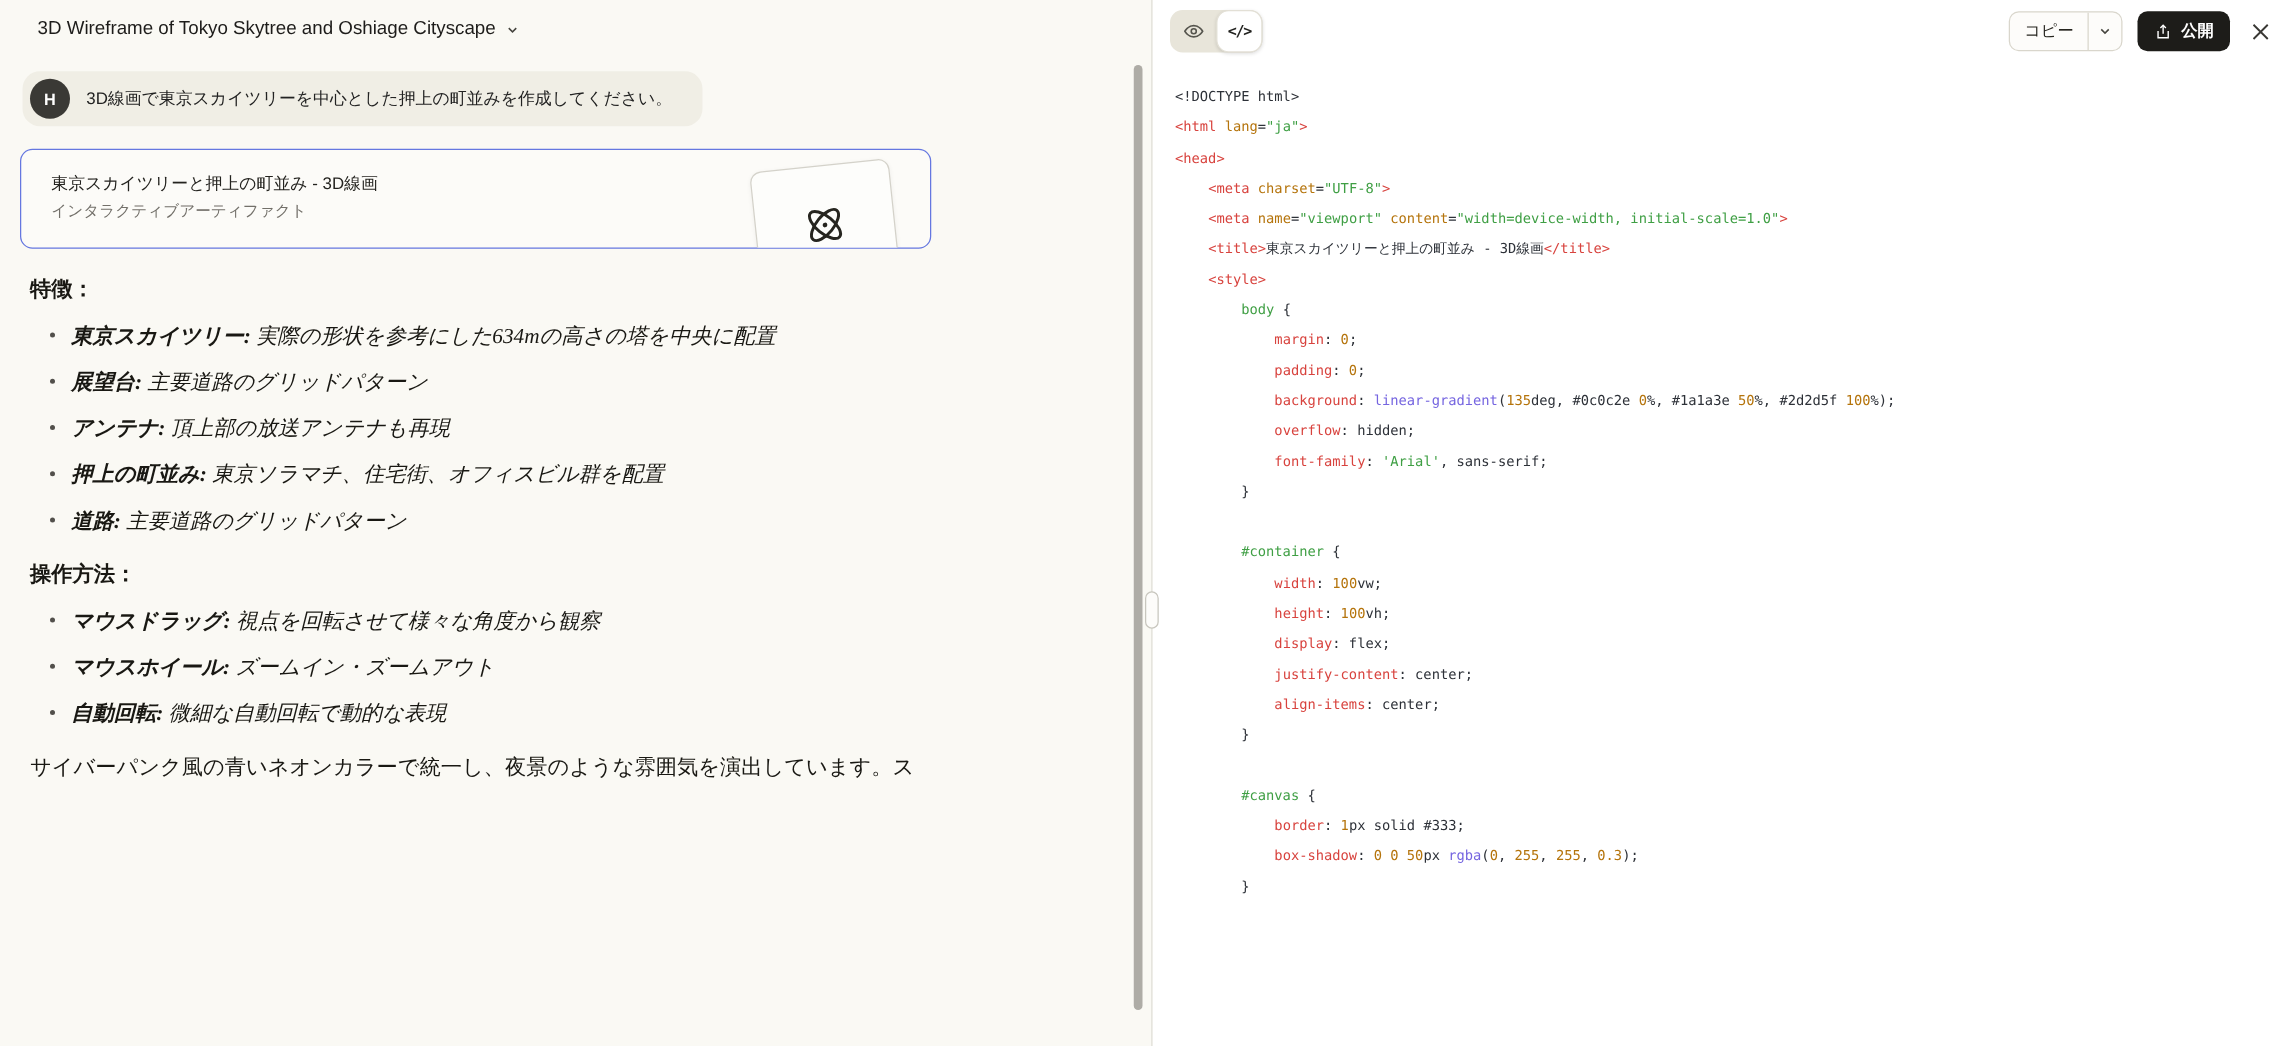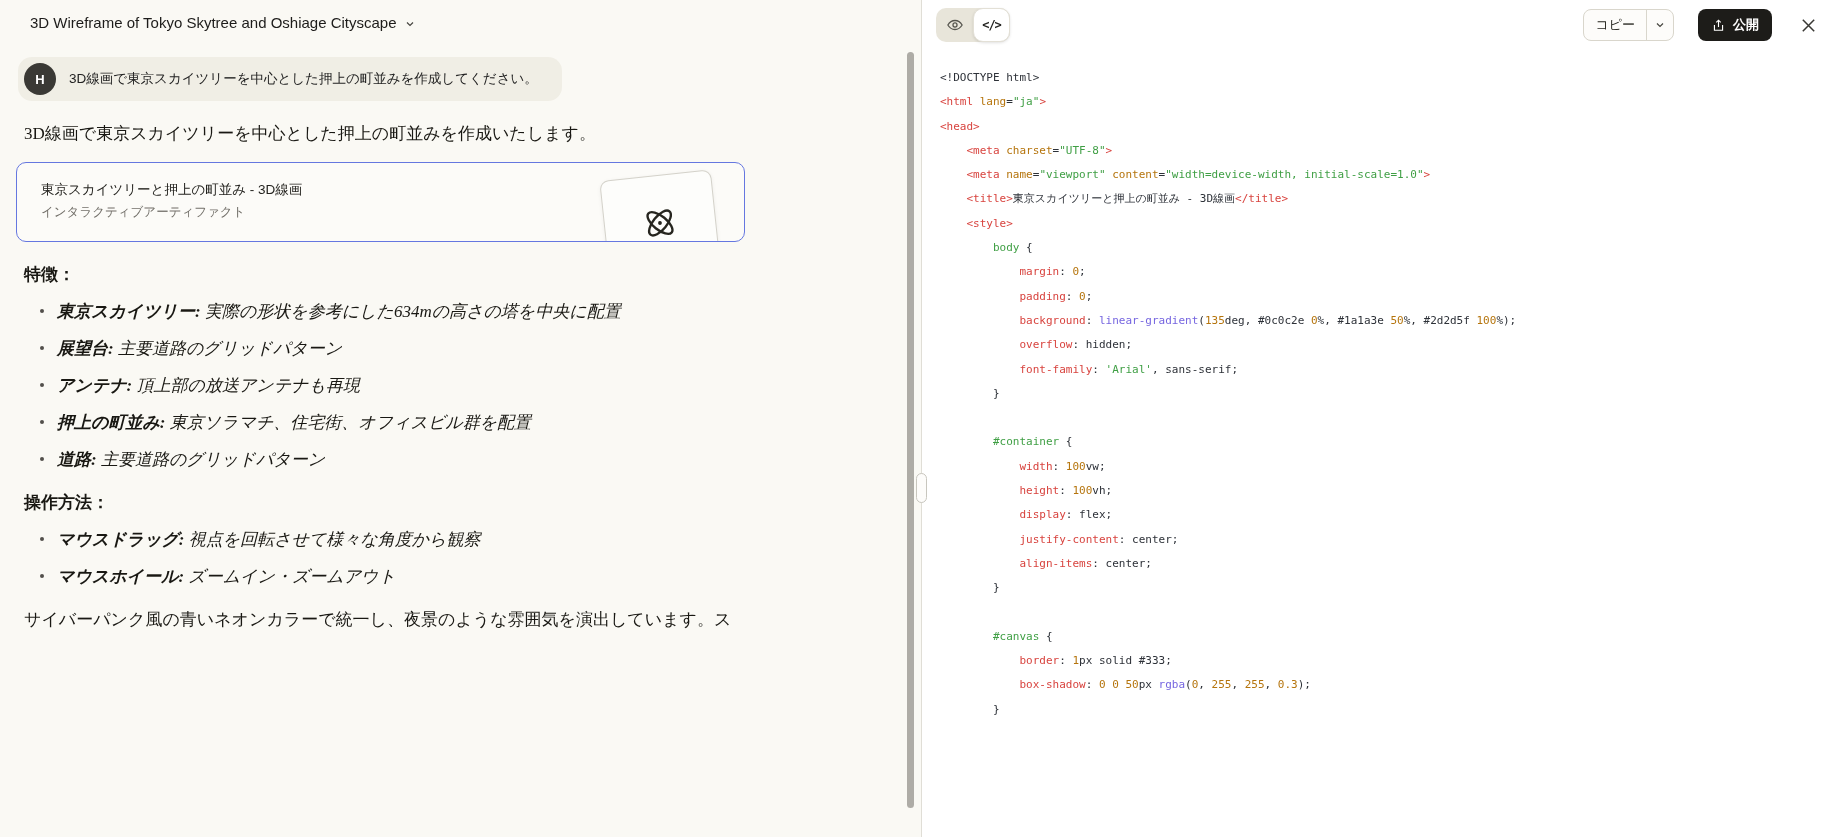--- a/index.html
+++ b/index.html
@@ -55,21 +55,21 @@
   .artifact-panel{flex:1;background:var(--panel-bg);display:flex;flex-direction:column;overflow:hidden;}
   .toolbar{height:44px;flex:none;display:flex;align-items:center;justify-content:space-between;
     padding:6px 16px 0 14px;}
   .view-toggle{display:flex;align-items:center;background:var(--toggle-bg);border-radius:10px;height:34px;}
   .toggle-btn{width:37px;height:34px;display:flex;align-items:center;justify-content:center;
     border-radius:10px;cursor:pointer;}
   .toggle-btn.active{background:#fff;border:1px solid #e3e0d6;box-shadow:0 1px 3px rgba(0,0,0,.12);}
   .eye-icon{width:18px;height:18px;stroke:#56554e;fill:none;stroke-width:1.7;}
   .code-toggle-label{font-family:"DejaVu Sans Mono","Liberation Mono",monospace;
     font-size:12px;font-weight:700;color:#232320;letter-spacing:-1px;}
-  .toolbar-right{display:flex;align-items:center;gap:24px;}
+  .toolbar-right{display:flex;align-items:center;gap:12px;}
   .copy-split{display:flex;align-items:stretch;height:32px;background:#fdfcfa;
     border:1px solid var(--button-border);border-radius:8px;overflow:hidden;}
   .copy-main{display:flex;align-items:center;padding:0 11px;font-size:13px;color:#26251f;cursor:pointer;}
   .copy-caret{display:flex;align-items:center;justify-content:center;width:27px;
     border-left:1px solid var(--button-border);cursor:pointer;}
   .caret-icon{width:12px;height:12px;stroke:#46453f;fill:none;stroke-width:1.6;}
   .publish-btn{display:flex;align-items:center;gap:7px;height:32px;padding:0 13px;
     background:var(--publish-bg);color:#fff;border-radius:8px;font-size:13px;font-weight:700;cursor:pointer;}
   .share-icon{width:15px;height:15px;stroke:#fff;fill:none;stroke-width:1.8;}
   .close-btn{display:flex;align-items:center;justify-content:center;width:24px;height:24px;cursor:pointer;}
@@ -95,21 +95,20 @@
             <path d="M4 6l4 4 4-4"></path>
           </svg>
       </span>
     </div>
 
     <div class="user-bubble">
       <div class="avatar">H</div>
       <span class="user-text">3D線画で東京スカイツリーを中心とした押上の町並みを作成してください。</span>
     </div>
 
-    <p class="serif intro">3D線画で東京スカイツリーを中心とした押上の町並みを作成いたします。</p>
 
     <div class="artifact-card">
       <div class="card-title">東京スカイツリーと押上の町並み - 3D線画</div>
       <div class="card-sub">インタラクティブアーティファクト</div>
       <div class="tilted-card">
         <svg class="atom-icon" viewBox="0 0 24 24" fill="none" stroke="currentColor" stroke-width="1.5">
           <ellipse cx="12" cy="12" rx="9.5" ry="4.3" transform="rotate(-45 12 12)"></ellipse>
           <ellipse cx="12" cy="12" rx="9.5" ry="4.3" transform="rotate(45 12 12)"></ellipse>
           <circle cx="12" cy="12" r="1.2" fill="currentColor" stroke="none"></circle>
         </svg>
@@ -123,20 +122,21 @@
         <li><strong>展望台:</strong><span> 主要道路のグリッドパターン</span></li>
         <li><strong>アンテナ:</strong><span> 頂上部の放送アンテナも再現</span></li>
         <li><strong>押上の町並み:</strong><span> 東京ソラマチ、住宅街、オフィスビル群を配置</span></li>
         <li><strong>道路:</strong><span> 主要道路のグリッドパターン</span></li>
       </ul>
 
     <p class="serif sec-heading">操作方法：</p>
     <ul class="points" id="controls">
         <li><strong>マウスドラッグ:</strong><span> 視点を回転させて様々な角度から観察</span></li>
         <li><strong>マウスホイール:</strong><span> ズームイン・ズームアウト</span></li>
+        <li><strong>自動回転:</strong><span> 微細な自動回転で動的な表現</span></li>
       </ul>
 
     <p class="serif outro">サイバーパンク風の青いネオンカラーで統一し、夜景のような雰囲気を演出しています。ス</p>
 
     <div class="chat-scrollbar"></div>
   </div>
 
   <div class="split-divider">
     <div class="resize-handle"></div>
   </div>

